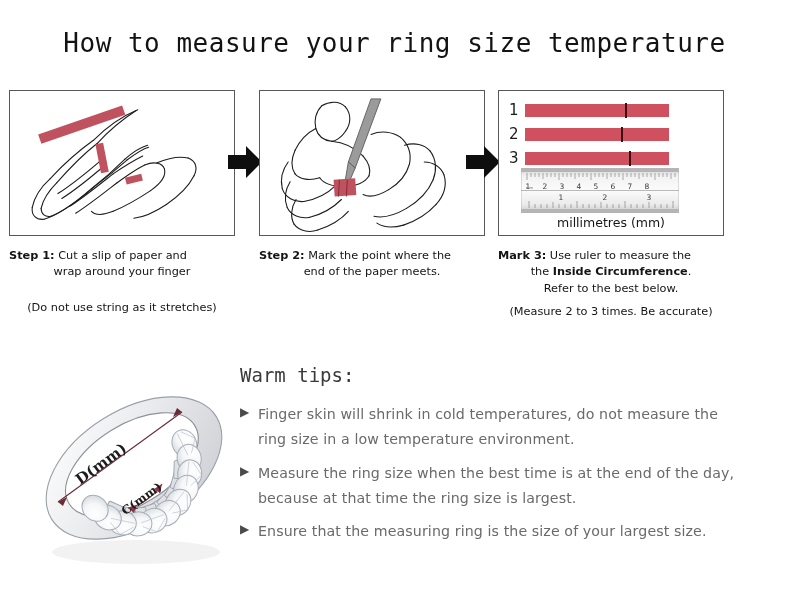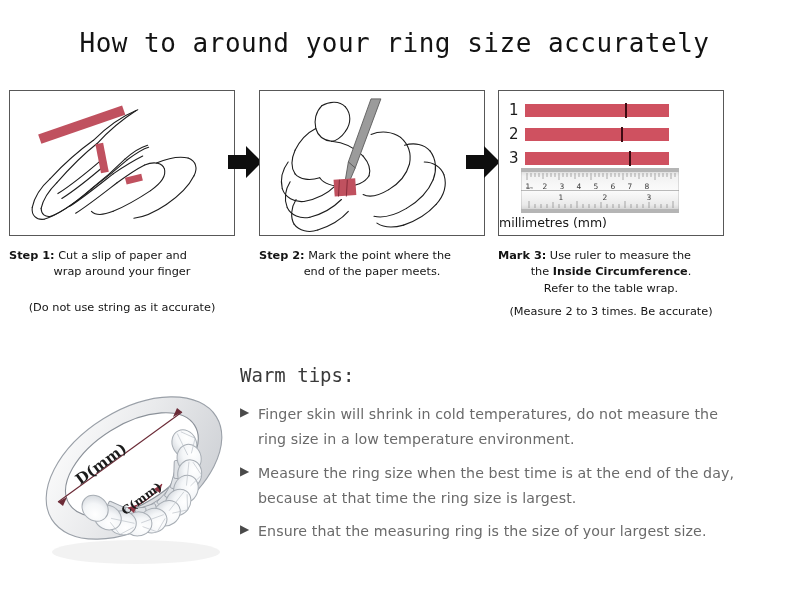--- a/index.html
+++ b/index.html
@@ -117,20 +117,21 @@
     position: absolute;
     top: -1px;
     width: 2px;
     height: 15px;
     background: #3d0b12;
   }
   .ruler-label {
     position: absolute;
     left: 0;
     width: 100%;
+    text-align: center;
     font-family: "DejaVu Sans", sans-serif;
     font-size: 12.5px;
     color: #161616;
   }
 
   
   #bottom-area {
     position: absolute;
     left: 0;
     top: 348px;
@@ -175,21 +176,21 @@
     font-family: "DejaVu Sans", sans-serif;
     font-size: 14.2px;
     line-height: 1.75;
     color: #6a6a6a;
     letter-spacing: 0.1px;
   }
 </style>
 </head>
 <body>
 
-<div id="page-title">How to around your ring size accurately</div>
+<div id="page-title">How to measure your ring size temperature</div>
 
 <div id="steps-row">
 
   <div class="step-col c1">
     <div class="panel">
       <svg viewBox="0 0 226 146">
         <g fill="none" stroke="#1d1d1d" stroke-width="1.1" stroke-linecap="round">
           <path d="M129 19 C112 26 96 38 84 50"></path>
           <path d="M127 20 C113 29 99 41 88 53"></path>
           <path d="M84 50 C70 60 54 74 40 89"></path>
@@ -224,21 +225,21 @@
           <rect x="86" y="54" width="8" height="30" transform="rotate(-11 86 54)"></rect>
           <rect x="116" y="88" width="17" height="7" transform="rotate(-14 116 88)"></rect>
         </g>
       </svg>
     </div>
     <div class="step-caption">
       <span class="ln ln1"><span class="lead">Step 1:</span>
         <span>Cut a slip of paper and</span></span>
       <span class="ln">wrap around your finger</span>
     </div>
-    <div class="step-note">(Do not use string as it accurate)</div>
+    <div class="step-note">(Do not use string as it stretches)</div>
   </div>
 
   <div class="arrow a1">
     <svg viewBox="0 0 34 40">
         <polygon points="0,13 18,13 18,4 34,20 18,36 18,27 0,27" fill="#0e0e0e"></polygon>
       </svg>
   </div>
 
   <div class="step-col c2">
     <div class="panel">
@@ -431,21 +432,21 @@
         </svg>
       </div>
 
       <div class="ruler-label" style="top:124px;">millimetres (mm)</div>
     </div>
 
     <div class="step-caption">
       <span class="ln ln1"><span class="lead">Mark 3:</span>
         <span>Use ruler to measure the</span></span>
       <span class="ln"><span>the </span><b>Inside Circumference</b><span>.</span></span>
-      <span class="ln">Refer to the table wrap.</span>
+      <span class="ln">Refer to the best below.</span>
     </div>
     <div class="step-note n3">(Measure 2 to 3 times. Be accurate)</div>
   </div>
 </div>
 
 <div id="bottom-area">
 
   <div id="ring-figure">
     <svg viewBox="0 0 225 225">
       <defs>

